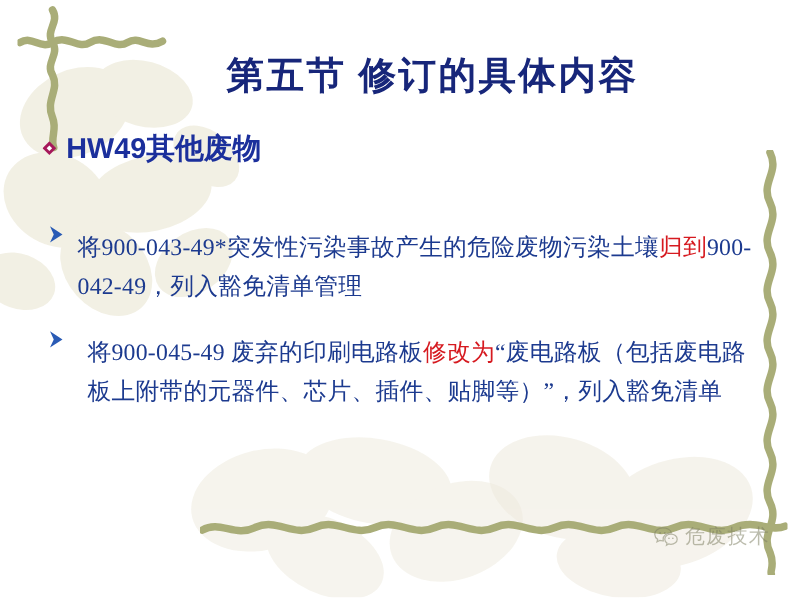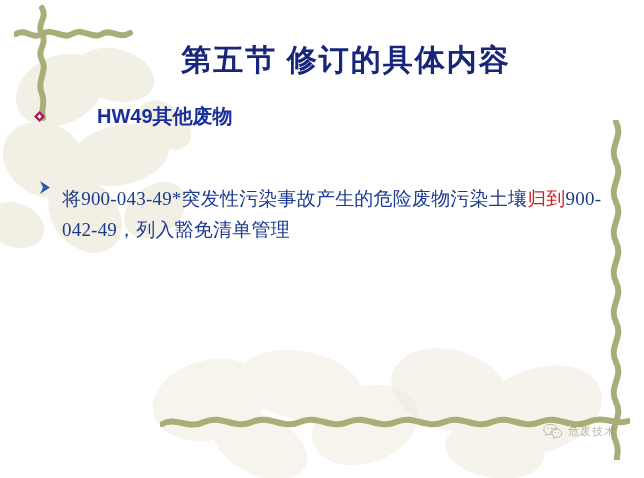--- a/index.html
+++ b/index.html
@@ -80,26 +80,25 @@
     align-items: center;
     gap: 8px;
   }
   .diamond-bullet {
     display: inline-block;
     width: 11px; height: 11px;
     flex: 0 0 auto;
   }
   #heading-text {
     font-family: "Liberation Sans", "DejaVu Sans", sans-serif;
-    font-size: 20px;
+    font-size: 23px;
     font-weight: bold;
     color: #1b2f9c;
     letter-spacing: 0px;
     white-space: nowrap;
-    margin-left: 44px;
   }
 
   
   .bullet {
     position: absolute;
     display: flex;
     align-items: flex-start;
   }
   #bullet-1 { left: 38px; top: 172px; width: 572px; }
   #bullet-2 { left: 38px; top: 256px; width: 572px; }
@@ -128,21 +127,21 @@
     position: absolute;
     right: 28px; bottom: 38px;
     display: flex;
     align-items: center;
     gap: 5px;
     opacity: 0.52;
   }
   #wechat-icon { width: 20px; height: 17px; flex: 0 0 auto; }
   #watermark-text {
     font-family: "Liberation Sans", "DejaVu Sans", sans-serif;
-    font-size: 11px;
+    font-size: 16px;
     color: #7e7f63;
     letter-spacing: 1px;
     white-space: nowrap;
   }
 </style>
 </head>
 <body>
 
 <div id="slide">
 
@@ -203,20 +202,28 @@
 
   <div class="bullet" id="bullet-1">
     <svg class="arrow-marker" viewBox="0 0 14 26" xmlns="http://www.w3.org/2000/svg">
       <path d="M2,6 L12,12.5 L2,19 L5,12.5 Z" fill="#2a5bb5"></path>
     </svg>
     <div class="bullet-body">
       <span>将900-043-49*突发性污染事故产生的危险废物污染土壤</span><span class="red">归到</span><span>900-042-49，列入豁免清单管理</span>
     </div>
   </div>
 
+  <div class="bullet" id="bullet-2">
+    <svg class="arrow-marker" viewBox="0 0 14 26" xmlns="http://www.w3.org/2000/svg">
+      <path d="M2,6 L12,12.5 L2,19 L5,12.5 Z" fill="#2a5bb5"></path>
+    </svg>
+    <div class="bullet-body">
+      <span>将900-045-49 废弃的印刷电路板</span><span class="red">修改为</span><span>“废电路板（包括废电路板上附带的元器件、芯片、插件、贴脚等）”，列入豁免清单</span>
+    </div>
+  </div>
 
   <div id="watermark">
     <svg id="wechat-icon" viewBox="0 0 24 20" xmlns="http://www.w3.org/2000/svg">
       <path d="M8.6,1.4 C4.3,1.4 1,4.2 1,7.6 C1,9.5 2.1,11.2 3.8,12.4 L3.1,14.8 L5.8,13.4 C6.7,13.7 7.6,13.8 8.6,13.8 C8.8,13.8 9,13.8 9.2,13.8 C9.1,13.3 9,12.8 9,12.3 C9,8.9 12.3,6.2 16.4,6.2 C16.6,6.2 16.8,6.2 17,6.2 C16.3,3.4 12.8,1.4 8.6,1.4 Z" fill="none" stroke="#7e7f63" stroke-width="1.2"></path>
       <circle cx="6.2" cy="6.2" r="0.95" fill="#7e7f63"></circle>
       <circle cx="10.6" cy="6.2" r="0.95" fill="#7e7f63"></circle>
       <path d="M16.5,7.4 C13.2,7.4 10.6,9.5 10.6,12.2 C10.6,13.7 11.4,15 12.7,15.9 L12.2,18 L14.3,16.8 C15,17 15.8,17.1 16.5,17.1 C19.8,17.1 22.5,15 22.5,12.2 C22.5,9.5 19.8,7.4 16.5,7.4 Z" fill="none" stroke="#7e7f63" stroke-width="1.2"></path>
       <circle cx="14.6" cy="11.3" r="0.8" fill="#7e7f63"></circle>
       <circle cx="18.3" cy="11.3" r="0.8" fill="#7e7f63"></circle>
     </svg>

